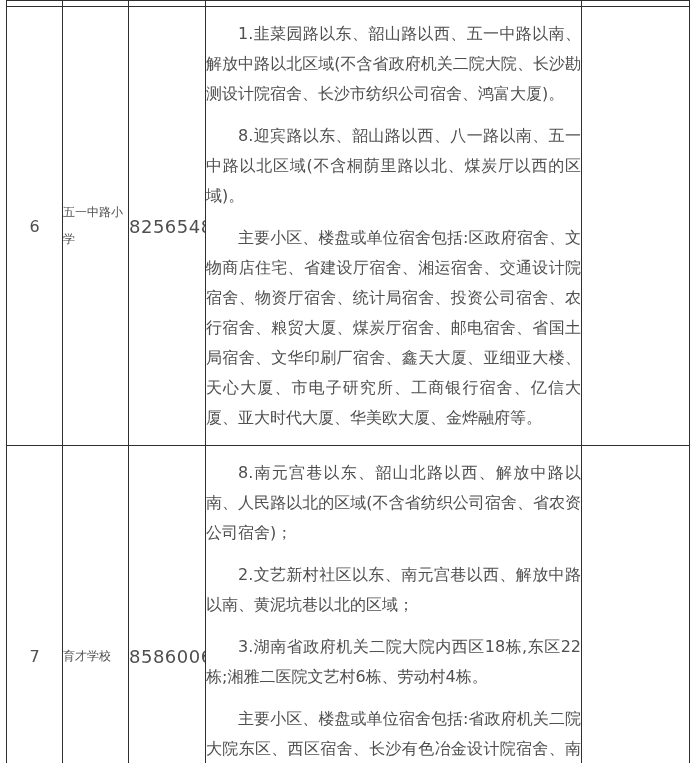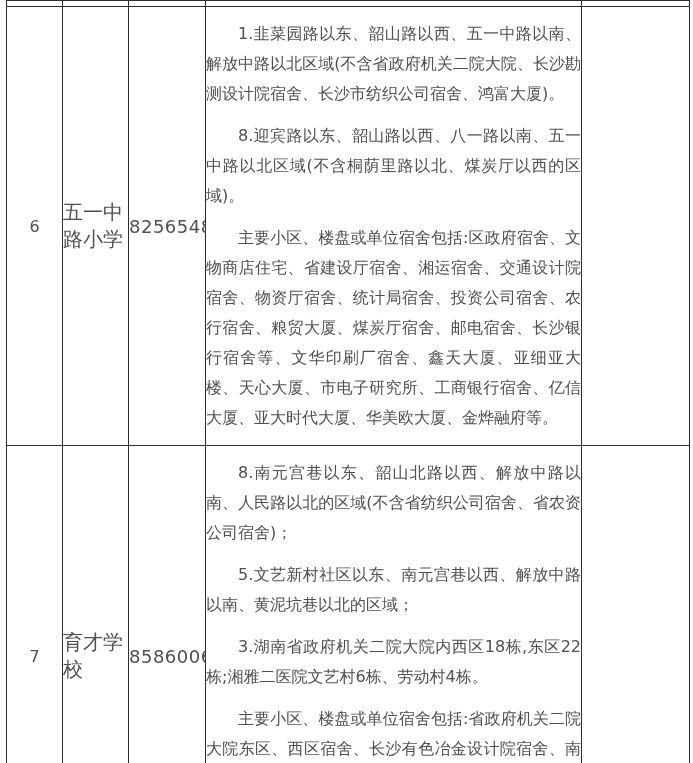--- a/index.html
+++ b/index.html
@@ -40,21 +40,21 @@
   }
   tr.row-partial-top{height:6px;}
   tr.row-main-6{height:393px;}
   tr.row-main-7{height:350px;}
   td.c-num{
     text-align:center;
     font-size:16px;
   }
   td.c-school{
     padding:0 4px;
-    font-size:20px;
+    font-size:12px;
     line-height:27px;
     text-align:left;
   }
   td.c-phone{
     text-align:center;
     font-size:18px;
     letter-spacing:.5px;
   }
   td.c-text{
     vertical-align:top;
@@ -92,32 +92,32 @@
         <td></td>
       </tr>
 
       <tr class="row-main-6">
         <td class="c-num">6</td>
         <td class="c-school">五一中路小学</td>
         <td class="c-phone">82565485</td>
         <td class="c-text">
           <p>1.韭菜园路以东、韶山路以西、五一中路以南、解放中路以北区域(不含省政府机关二院大院、长沙勘测设计院宿舍、长沙市纺织公司宿舍、鸿富大厦)。</p>
           <p>8.迎宾路以东、韶山路以西、八一路以南、五一中路以北区域(不含桐荫里路以北、煤炭厅以西的区域)。</p>
-          <p>主要小区、楼盘或单位宿舍包括:区政府宿舍、文物商店住宅、省建设厅宿舍、湘运宿舍、交通设计院宿舍、物资厅宿舍、统计局宿舍、投资公司宿舍、农行宿舍、粮贸大厦、煤炭厅宿舍、邮电宿舍、长沙银行宿舍等、文华印刷厂宿舍、鑫天大厦、亚细亚大楼、天心大厦、市电子研究所、工商银行宿舍、亿信大厦、亚大时代大厦、华美欧大厦、金烨融府等。</p>
+          <p>主要小区、楼盘或单位宿舍包括:区政府宿舍、文物商店住宅、省建设厅宿舍、湘运宿舍、交通设计院宿舍、物资厅宿舍、统计局宿舍、投资公司宿舍、农行宿舍、粮贸大厦、煤炭厅宿舍、邮电宿舍、省国土局宿舍、文华印刷厂宿舍、鑫天大厦、亚细亚大楼、天心大厦、市电子研究所、工商银行宿舍、亿信大厦、亚大时代大厦、华美欧大厦、金烨融府等。</p>
         </td>
         <td class="c-note"></td>
       </tr>
 
       <tr class="row-main-7">
         <td class="c-num">7</td>
         <td class="c-school">育才学校</td>
         <td class="c-phone">85860067</td>
         <td class="c-text">
           <p>8.南元宫巷以东、韶山北路以西、解放中路以南、人民路以北的区域(不含省纺织公司宿舍、省农资公司宿舍)；</p>
-          <p>5.文艺新村社区以东、南元宫巷以西、解放中路以南、黄泥坑巷以北的区域；</p>
+          <p>2.文艺新村社区以东、南元宫巷以西、解放中路以南、黄泥坑巷以北的区域；</p>
           <p>3.湖南省政府机关二院大院内西区18栋,东区22栋;湘雅二医院文艺村6栋、劳动村4栋。</p>
           <p>主要小区、楼盘或单位宿舍包括:省政府机关二院大院东区、西区宿舍、长沙有色冶金设计院宿舍、南元宫巷教师宿舍、维一星城、城市花园、金佛大厦、三湘万千、湘雅二医院文艺村宿舍、湘雅二医院劳动村宿舍、长沙银行宿舍等。</p>
         </td>
         <td class="c-note"></td>
       </tr>
 
     </tbody>
   </table>
 </div>
 

